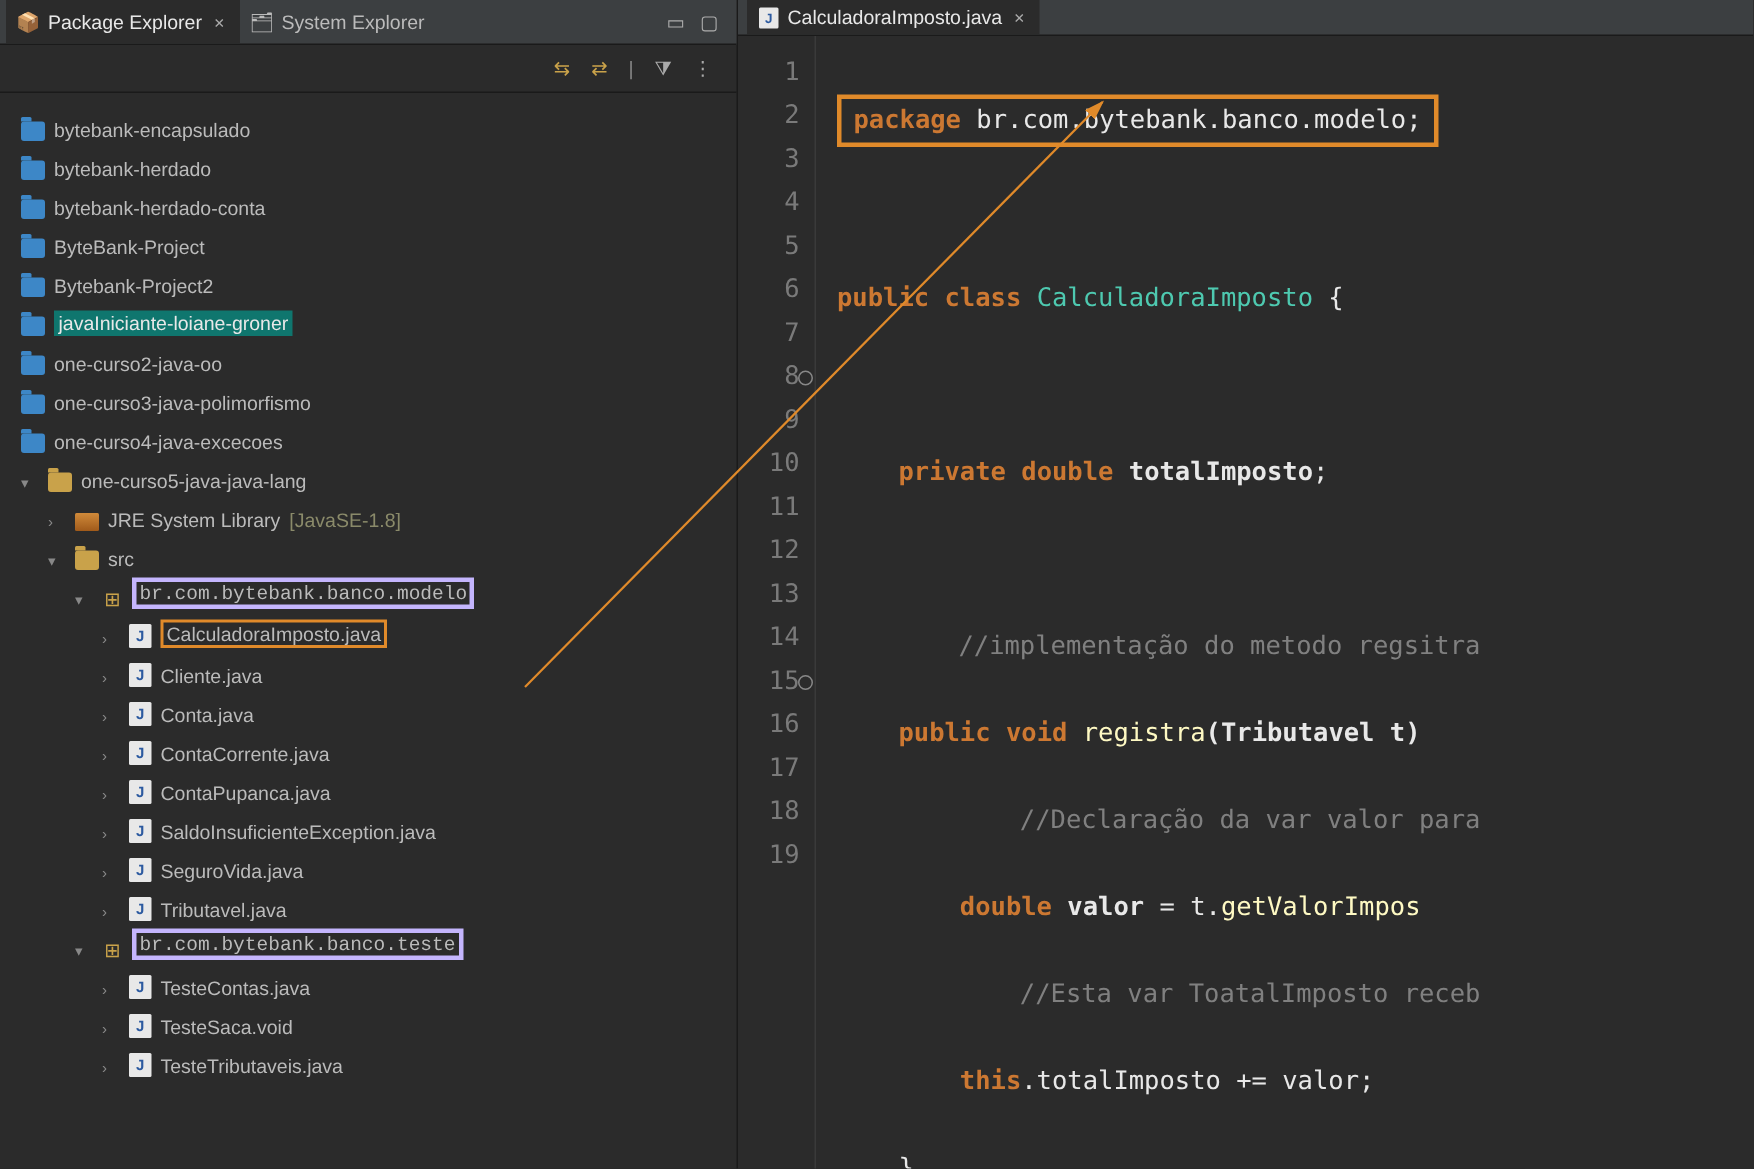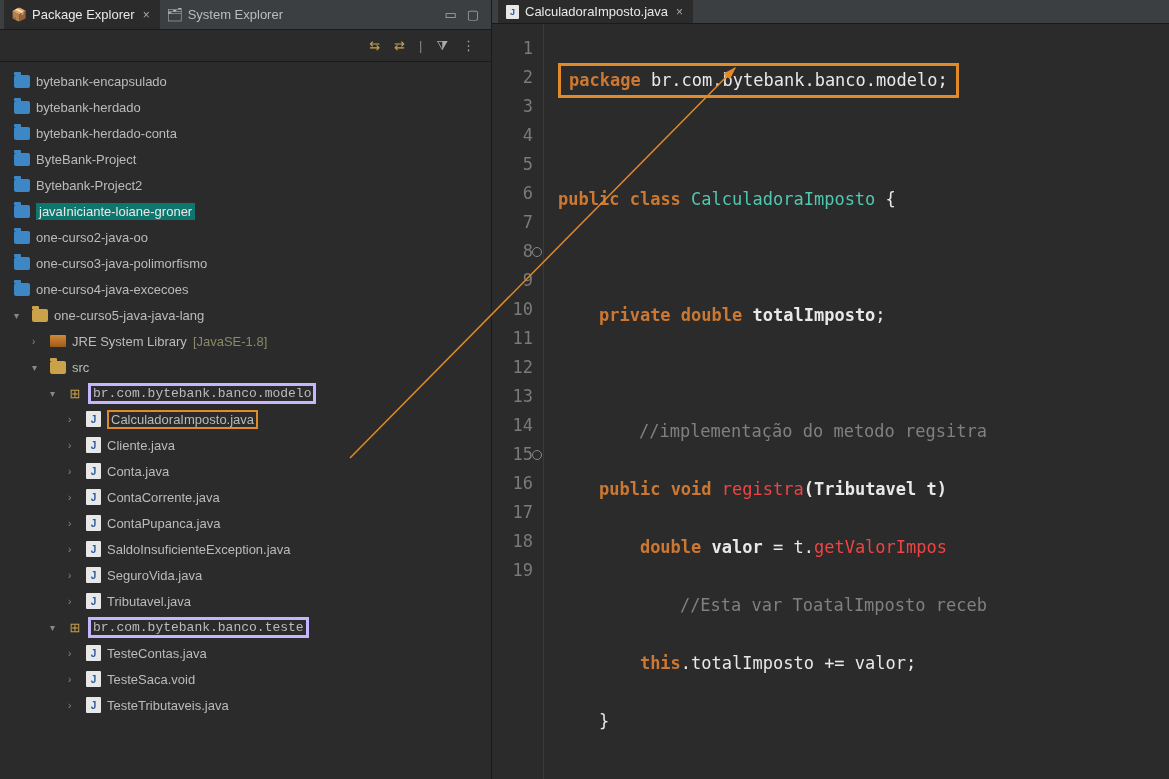--- a/index.html
+++ b/index.html
@@ -69,21 +69,21 @@
     border-bottom: 1px solid #1a1a1a;
   }
   .sub-toolbar .ico { color: #c9a24a; }
   .tree {
     padding: 6px 0 18px 10px;
     overflow-y: auto;
     flex: 1;
   }
   .tree-row {
     display: flex;
-    align-items: center;
+    align-items: flex-end;
     height: 26px;
     gap: 6px;
     padding-left: 4px;
     cursor: pointer;
     white-space: nowrap;
   }
   .tree-row.hl .lbl {
     background: #0f766e;
     color: #e8e8e8;
     padding: 1px 3px;
@@ -141,21 +141,21 @@
   .gutter .marker::after{
     content:"";position:absolute;right:-9px;top:10px;width:8px;height:8px;
     border:1px solid #888;border-radius:50%;background:#2b2b2b;
   }
   .code {
     padding:10px 0 0 14px; line-height:29px; white-space:pre;
   }
   .kw{color:#cc7832;font-weight:bold;}
   .typ{color:#4ec9b0;}
   .ident{color:#e8e8e8;font-weight:bold;}
-  .mtd{color:#ef4444;}
+  .mtd{color:#fef9c3;}
   .cmt{color:#808080;margin-left:40px;}
   .punct{color:#e8e8e8;}
   .pkgname{color:#e8e8e8;}
   .highlight-pkg{
     border:3px solid #e08a2a;padding:0 8px;display:inline-block;
   }
   
   svg.arrow{position:absolute;left:0;top:0;pointer-events:none;}
 </style>
 </head>
@@ -348,20 +348,21 @@
       </div>
       <div class="code">
 <div><span class="highlight-pkg"><span class="kw">package</span><span class="pkgname"> br.com.bytebank.banco.modelo;</span></span></div>
 <div> </div>
 <div><span class="kw">public</span> <span class="kw">class</span> <span class="typ">CalculadoraImposto</span><span class="punct"> {</span></div>
 <div> </div>
 <div>    <span class="kw">private</span> <span class="kw">double</span> <span class="ident">totalImposto</span><span class="punct">;</span></div>
 <div> </div>
 <div>    <span class="cmt">//implementação do metodo regsitra</span></div>
 <div>    <span class="kw">public</span> <span class="kw">void</span> <span class="mtd">registra</span><span class="ident">(Tributavel t)</span></div>
+<div>        <span class="cmt">//Declaração da var valor para</span></div>
 <div>        <span class="kw">double</span> <span class="ident">valor</span><span class="punct"> = t.</span><span class="mtd">getValorImpos</span></div>
 <div>        <span class="cmt">//Esta var ToatalImposto receb</span></div>
 <div>        <span class="kw">this</span><span class="punct">.totalImposto += valor;</span></div>
 <div>    <span class="punct">}</span></div>
 
 
 
 
 
 

